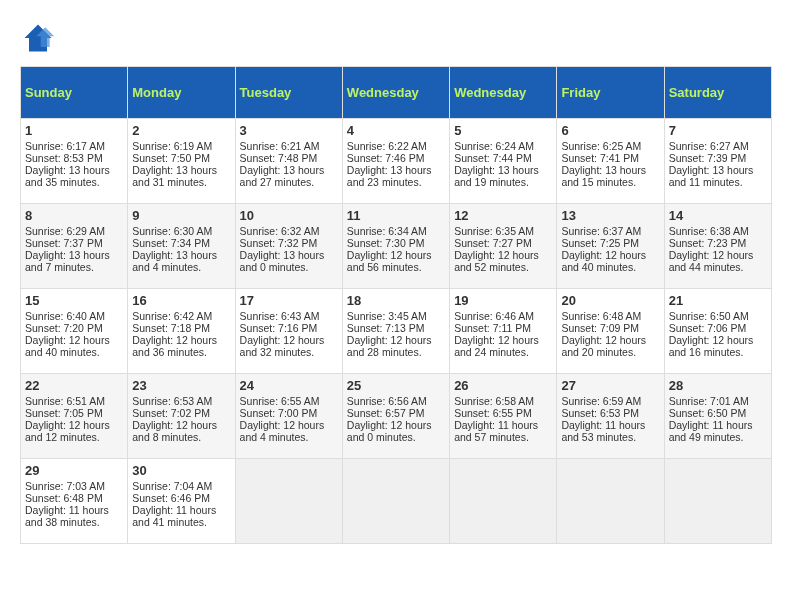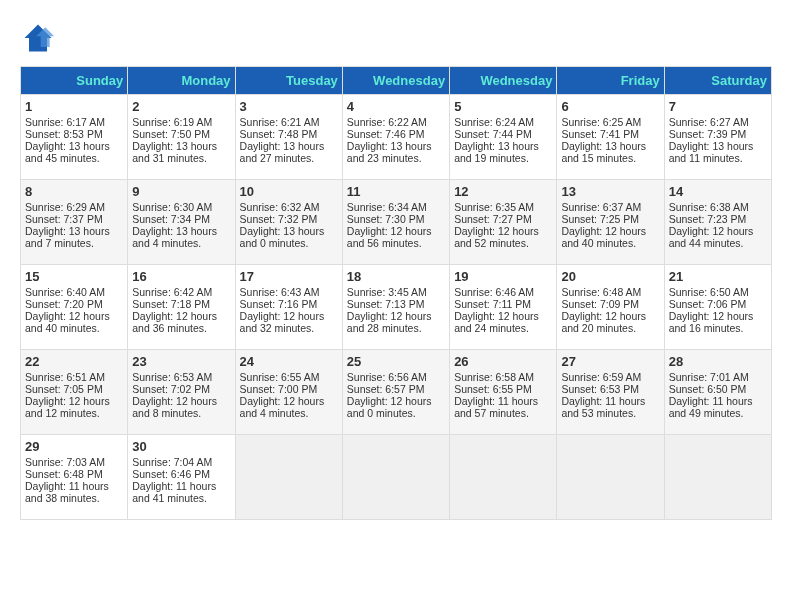--- a/index.html
+++ b/index.html
@@ -42,25 +42,25 @@
       font-size: 16px;
       color: #333;
     }
     table {
       width: 100%;
       border-collapse: collapse;
       table-layout: fixed;
     }
     th {
       background: #1a5fb4;
-      color: #5eead4;
+      color: #bef264;
       font-size: 13px;
       font-weight: bold;
-      padding: 6px 4px;
-      text-align: right;
+      padding: 18px 4px;
+      text-align: left;
       border: 1px solid #ddd;
     }
     td {
       vertical-align: top;
       font-size: 10.5px;
       color: #333;
       padding: 4px 4px;
       border: 1px solid #ddd;
       height: 85px;
       background: #fff;
@@ -103,21 +103,21 @@
         <th>Monday</th>
         <th>Tuesday</th>
         <th>Wednesday</th>
         <th>Wednesday</th>
         <th>Friday</th>
         <th>Saturday</th>
       </tr>
   </thead>
   <tbody id="calendar-body">
       <tr>
-        <td><span class="day-num">1</span><span>Sunrise: 6:17 AM</span><br><span>Sunset: 8:53 PM</span><br><span>Daylight: 13 hours and 45 minutes.</span></td>
+        <td><span class="day-num">1</span><span>Sunrise: 6:17 AM</span><br><span>Sunset: 8:53 PM</span><br><span>Daylight: 13 hours and 35 minutes.</span></td>
         <td><span class="day-num">2</span><span>Sunrise: 6:19 AM</span><br><span>Sunset: 7:50 PM</span><br><span>Daylight: 13 hours and 31 minutes.</span></td>
         <td><span class="day-num">3</span><span>Sunrise: 6:21 AM</span><br><span>Sunset: 7:48 PM</span><br><span>Daylight: 13 hours and 27 minutes.</span></td>
         <td><span class="day-num">4</span><span>Sunrise: 6:22 AM</span><br><span>Sunset: 7:46 PM</span><br><span>Daylight: 13 hours and 23 minutes.</span></td>
         <td><span class="day-num">5</span><span>Sunrise: 6:24 AM</span><br><span>Sunset: 7:44 PM</span><br><span>Daylight: 13 hours and 19 minutes.</span></td>
         <td><span class="day-num">6</span><span>Sunrise: 6:25 AM</span><br><span>Sunset: 7:41 PM</span><br><span>Daylight: 13 hours and 15 minutes.</span></td>
         <td><span class="day-num">7</span><span>Sunrise: 6:27 AM</span><br><span>Sunset: 7:39 PM</span><br><span>Daylight: 13 hours and 11 minutes.</span></td>
       </tr>
       <tr>
         <td><span class="day-num">8</span><span>Sunrise: 6:29 AM</span><br><span>Sunset: 7:37 PM</span><br><span>Daylight: 13 hours and 7 minutes.</span></td>
         <td><span class="day-num">9</span><span>Sunrise: 6:30 AM</span><br><span>Sunset: 7:34 PM</span><br><span>Daylight: 13 hours and 4 minutes.</span></td>

